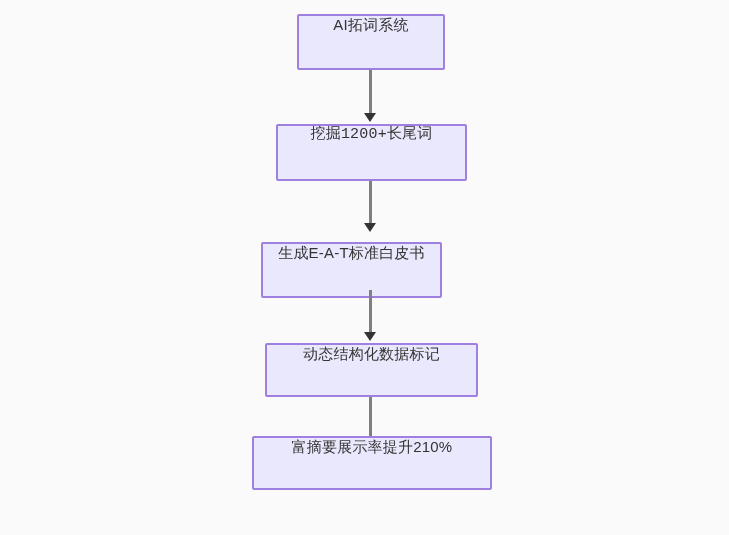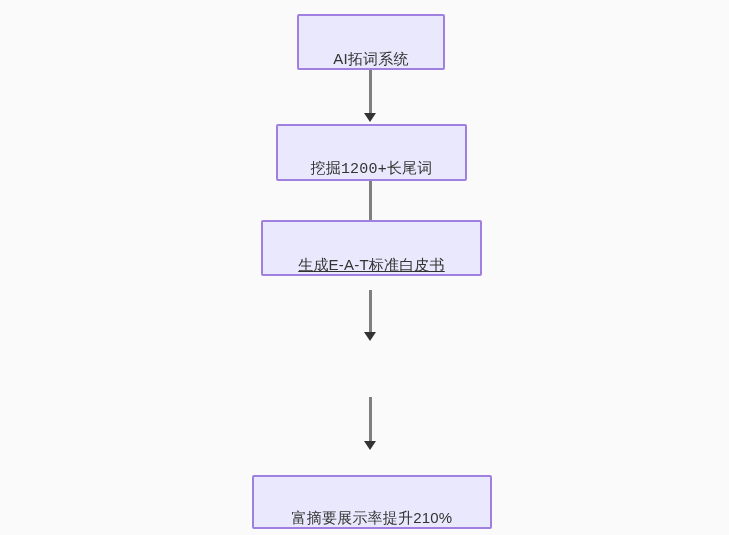--- a/index.html
+++ b/index.html
@@ -18,21 +18,21 @@
     width: 729px;
     height: 535px;
   }
   .node {
     position: absolute;
     box-sizing: border-box;
     background: #eae8fc;
     border: 2px solid #9f7fe0;
     border-radius: 2px;
     display: flex;
-    align-items: flex-end;
+    align-items: flex-start;
     justify-content: center;
     color: #333333;
     font-size: 15px;
     line-height: 1.2;
     letter-spacing: 0.2px;
     white-space: nowrap;
   }
   .node-label {
     display: block;
   }
@@ -45,23 +45,23 @@
     position: absolute;
     width: 0;
     height: 0;
     border-left: 6px solid transparent;
     border-right: 6px solid transparent;
     border-top: 9px solid #333333;
   }
   
   #node-0 { left: 297px; top: 14px;  width: 148px; height: 56px; }
   #node-1 { left: 276px; top: 124px; width: 191px; height: 57px; font-family: Liberation Mono, monospace; }
-  #node-2 { left: 261px; top: 220px; width: 221px; height: 56px; text-decoration: underline; }
+  #node-2 { left: 261px; top: 242px; width: 181px; height: 56px; }
   #node-3 { left: 265px; top: 343px; width: 213px; height: 54px; }
-  #node-4 { left: 252px; top: 475px; width: 240px; height: 54px; }
+  #node-4 { left: 252px; top: 436px; width: 240px; height: 54px; }
   
   #edge-0 { left: 369px; top: 70px;  height: 45px; }
   #edge-1 { left: 369px; top: 181px; height: 44px; }
   #edge-2 { left: 369px; top: 290px; height: 44px; }
   #edge-3 { left: 369px; top: 397px; height: 46px; }
   #arrow-0 { left: 364px; top: 113px; }
   #arrow-1 { left: 364px; top: 223px; }
   #arrow-2 { left: 364px; top: 332px; }
   #arrow-3 { left: 364px; top: 441px; }
 </style>
@@ -84,20 +84,23 @@
   <div class="edge" id="edge-1"></div>
   <div class="arrowhead" id="arrow-1"></div>
 
   <div class="node" id="node-2">
     <span class="node-label">生成E-A-T标准白皮书</span>
   </div>
 
   <div class="edge" id="edge-2"></div>
   <div class="arrowhead" id="arrow-2"></div>
 
+  <div class="node" id="node-3">
+    <span class="node-label">动态结构化数据标记</span>
+  </div>
 
   <div class="edge" id="edge-3"></div>
   <div class="arrowhead" id="arrow-3"></div>
 
   <div class="node" id="node-4">
     <span class="node-label">富摘要展示率提升210%</span>
   </div>
 
 </div>
 

